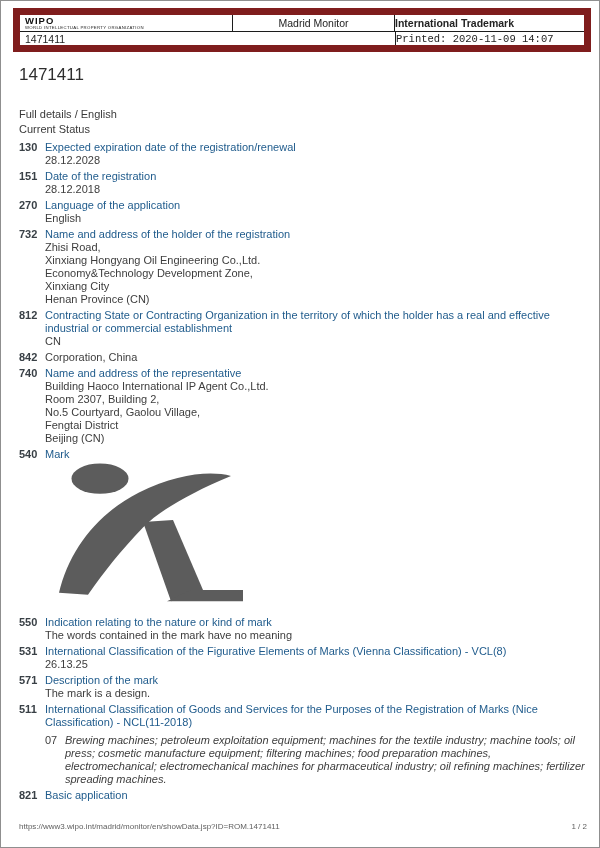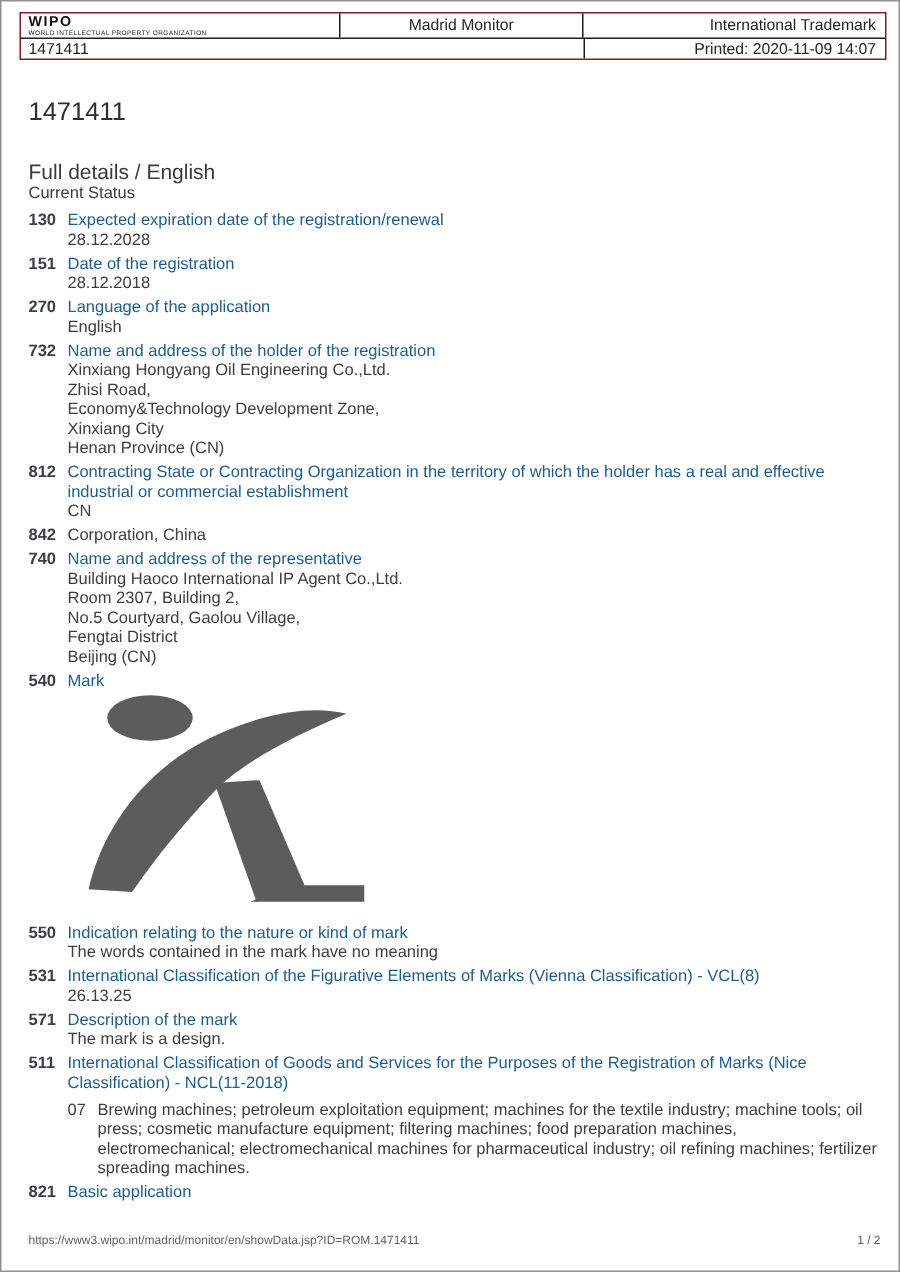--- a/index.html
+++ b/index.html
@@ -4,47 +4,47 @@
 <style>
   html,body { margin:0; padding:0; background:#e8e8e8; }
   .page {
     position:relative; width:600px; height:848px; margin:0 auto;
     background:#ffffff; border:1px solid #8f8f8f; box-sizing:border-box;
     font-family:"Liberation Sans", sans-serif; color:#3d3d3d; overflow:hidden;
   }
   
   .hdr {
     position:absolute; left:12px; top:7px; width:578px;
-    border:1px solid #7f1d1d; box-sizing:border-box; background:#fff;
+    border:7px solid #7f1d1d; box-sizing:border-box; background:#fff;
   }
   .hdr-row { display:flex; align-items:center; }
   .hdr-row1 { height:16px; border-bottom:1px solid #1c1c1c; }
   .hdr-row2 { height:13px; }
   .hdr-cell { box-sizing:border-box; height:100%; display:flex; align-items:center; }
   .hc-logo  { width:213px; border-right:1px solid #1c1c1c; padding-left:5px; flex-direction:column; align-items:flex-start; justify-content:center; }
   .hc-mid   { width:162px; border-right:1px solid #1c1c1c; justify-content:center; }
-  .hc-right { flex:1; justify-content:flex-end; padding-right:6px; }
+  .hc-right { flex:1; padding-right:6px;font-weight:bold; }
   .hc-num   { width:376px; border-right:1px solid #1c1c1c; padding-left:5px; }
-  .hc-printed { flex:1; justify-content:flex-end; padding-right:6px; }
+  .hc-printed { flex:1; justify-content:flex-start; padding-right:6px;font-family:Liberation Mono, monospace; }
   .wipo-name { font-size:9.5px; font-weight:bold; letter-spacing:1px; color:#111; line-height:9px; }
   .wipo-sub  { font-size:4.3px; letter-spacing:.3px; color:#222; line-height:5px; }
   .hdr-txt   { font-size:10.5px; color:#232323; }
   
   .page-title { margin:64px 0 0 18px; font-size:17px; line-height:20px; color:#2e2e2e; }
-  .view-mode  { margin:23px 0 0 18px; font-size:14px; line-height:13px; color:#3a3a3a; }
+  .view-mode  { margin:23px 0 0 18px; font-size:11px; line-height:13px; color:#3a3a3a; }
   .status-heading { margin:2px 12px 0 18px; font-size:11px; line-height:13px; color:#3a3a3a; }
   .fields { margin-top:5px; }
   .field { display:flex; margin-top:3px; padding-left:18px; font-size:11px; }
   .code { width:26px; flex:none; font-weight:bold; color:#394046; line-height:13px; }
   .fbody { width:540px; }
   .label { color:#1f5b8c; line-height:13px; }
   .value { color:#3d3d3d; line-height:13px; }
   .goods { display:flex; margin-top:5px;justify-content:center; }
   .goods-num { width:20px; flex:none; color:#3d3d3d; line-height:13px; }
-  .goods-text { flex:1; color:#3d3d3d; line-height:13px; }
+  .goods-text { flex:1; color:#3d3d3d; line-height:13px;font-style:italic; }
   
   .mark-box { margin:2px 0 10px 14px; width:184px; height:140px; }
   
   .footer {
     position:absolute; left:18px; right:12px; top:821px;
     display:flex; justify-content:space-between;
     font-size:8px; color:#5f5f5f; line-height:10px;
   }
 </style>
 </head>
@@ -102,22 +102,22 @@
       <div class="fbody">
         <div class="label">Language of the application</div>
         <div class="value">English</div>
       </div>
     </div>
 
     <div class="field">
       <div class="code">732</div>
       <div class="fbody">
         <div class="label">Name and address of the holder of the registration</div>
+        <div class="value">Zhisi Road,</div>
         <div class="value">Xinxiang Hongyang Oil Engineering Co.,Ltd.</div>
-        <div class="value">Zhisi Road,</div>
         <div class="value">Economy&amp;Technology Development Zone,</div>
         <div class="value">Xinxiang City</div>
         <div class="value">Henan Province (CN)</div>
       </div>
     </div>
 
     <div class="field">
       <div class="code">812</div>
       <div class="fbody">
         <div class="label">Contracting State or Contracting Organization in the territory of which the holder has a real and effective industrial or commercial establishment</div>

